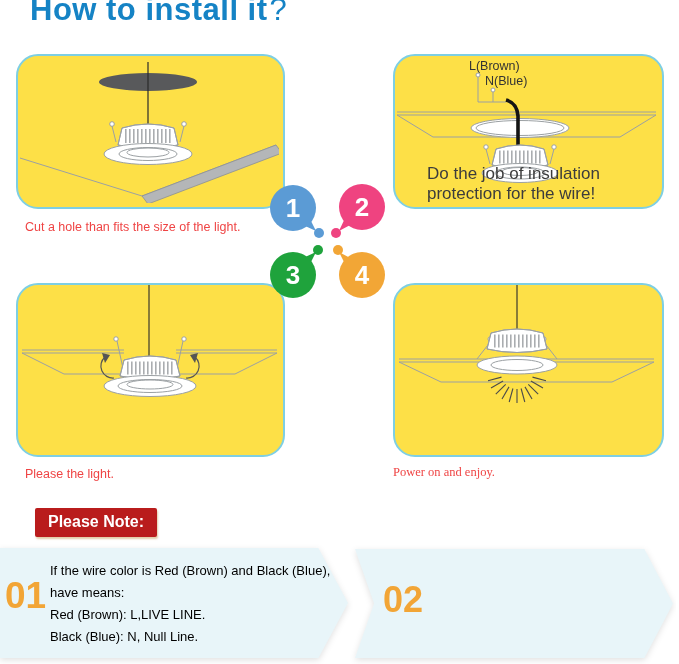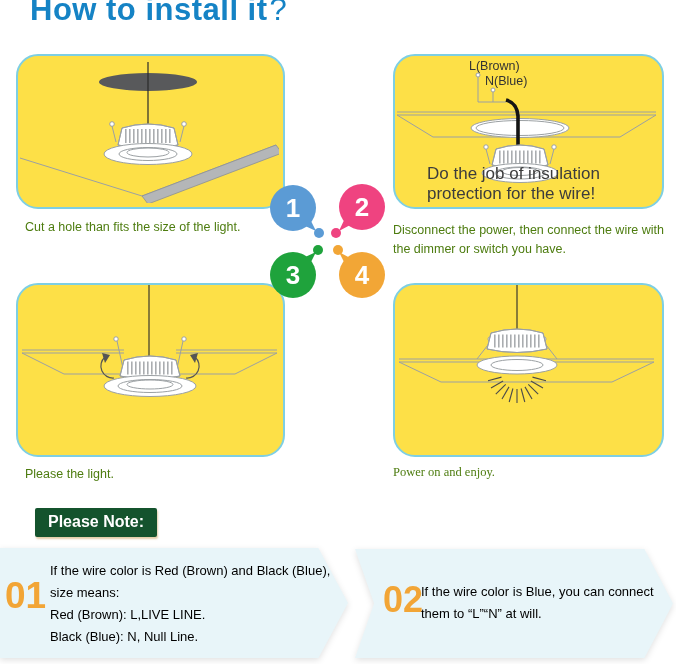--- a/index.html
+++ b/index.html
@@ -10,33 +10,33 @@
          color:#1583c5;letter-spacing:.5px;}
   .title .qm{font-weight:400;margin-left:2px;}
 
   .panel{position:absolute;background:#fde047;border:2px solid #7ecfe3;border-radius:22px;overflow:hidden;}
   #panel1{left:16px;top:54px;width:265px;height:151px;}
   #panel2{left:393px;top:54px;width:267px;height:151px;}
   #panel3{left:16px;top:283px;width:265px;height:170px;}
   #panel4{left:393px;top:283px;width:267px;height:170px;}
   .panel svg{display:block;}
 
-  .caption{position:absolute;font-size:12.5px;color:#4d7c0f;line-height:19px;}
+  .caption{position:absolute;font-size:12.5px;color:#ef4444;line-height:19px;}
   #cap1{left:25px;top:218px;}
   #cap2{left:393px;top:221px;width:275px;}
   #cap3{left:25px;top:465px;}
   #cap4{left:393px;top:463px;font-family:Liberation Serif, serif;}
 
   .inner-note{position:absolute;left:8px;bottom:3px;font-size:17px;color:#3c3c3c;margin-left:24px;}
 
   #balloons{position:absolute;left:255px;top:170px;}
   #balloons text{font-family:"Liberation Sans",sans-serif;font-size:26px;font-weight:bold;
                  fill:#ffffff;text-anchor:middle;}
 
-  .note-label{position:absolute;left:35px;top:508px;background:#14532d;color:#fff;
+  .note-label{position:absolute;left:35px;top:508px;background:#b91c1c;color:#fff;
               font-size:16px;font-weight:bold;padding:5px 13px 6px 13px;border-radius:2px;
               box-shadow:1px 2px 2px rgba(170,110,0,.35);}
 
   .note-wrap{position:absolute;filter:drop-shadow(0 2px 3px rgba(0,0,0,.12));}
   .note-box{background:#e8f5f9;width:100%;height:100%;}
   #note1wrap{left:0;top:548px;width:348px;height:110px;}
   #note1wrap .note-box{clip-path:polygon(0 0,91.5% 0,100% 50%,91.5% 100%,0 100%);}
   #note2wrap{left:355px;top:549px;width:318px;height:109px;}
   #note2wrap .note-box{clip-path:polygon(0 0,91% 0,100% 50%,91% 100%,0 100%,6% 50%);}
 
@@ -191,40 +191,35 @@
     </g>
     <g>
       <polygon points="352,259 339,252 346,266" fill="#f2a636"></polygon>
       <circle cx="362" cy="275" r="23" fill="#f2a636"></circle>
       <circle cx="338" cy="250" r="5" fill="#f2a636"></circle>
       <text x="362" y="284">4</text>
     </g>
   </svg>
 
   <div class="caption" id="cap1">Cut a hole than fits the size of the light.</div>
-  <div class="caption" id="cap2">Disconnect the power, then connect the wire with the dimmer or switch you have.</div>
   <div class="caption" id="cap3">Please the light.</div>
   <div class="caption" id="cap4">Power on and enjoy.</div>
 
   <div class="note-label">Please Note:</div>
 
   <div class="note-wrap" id="note1wrap">
     <div class="note-box"></div>
   </div>
   <div class="note-wrap" id="note2wrap">
     <div class="note-box"></div>
   </div>
 
   <div class="note-number" id="num1">01</div>
   <div class="note-text" id="notetext1">
     <div>If the wire color is Red (Brown) and Black (Blue),</div>
-    <div>size means:</div>
+    <div>have means:</div>
     <div>Red (Brown): L,LIVE LINE.</div>
     <div>Black (Blue): N, Null Line.</div>
   </div>
 
   <div class="note-number" id="num2">02</div>
-  <div class="note-text" id="notetext2">
-    <div>If the wire color is Blue, you can connect</div>
-    <div>them to “L”“N” at will.</div>
-  </div>
 
 </div>
 
 </body></html>

